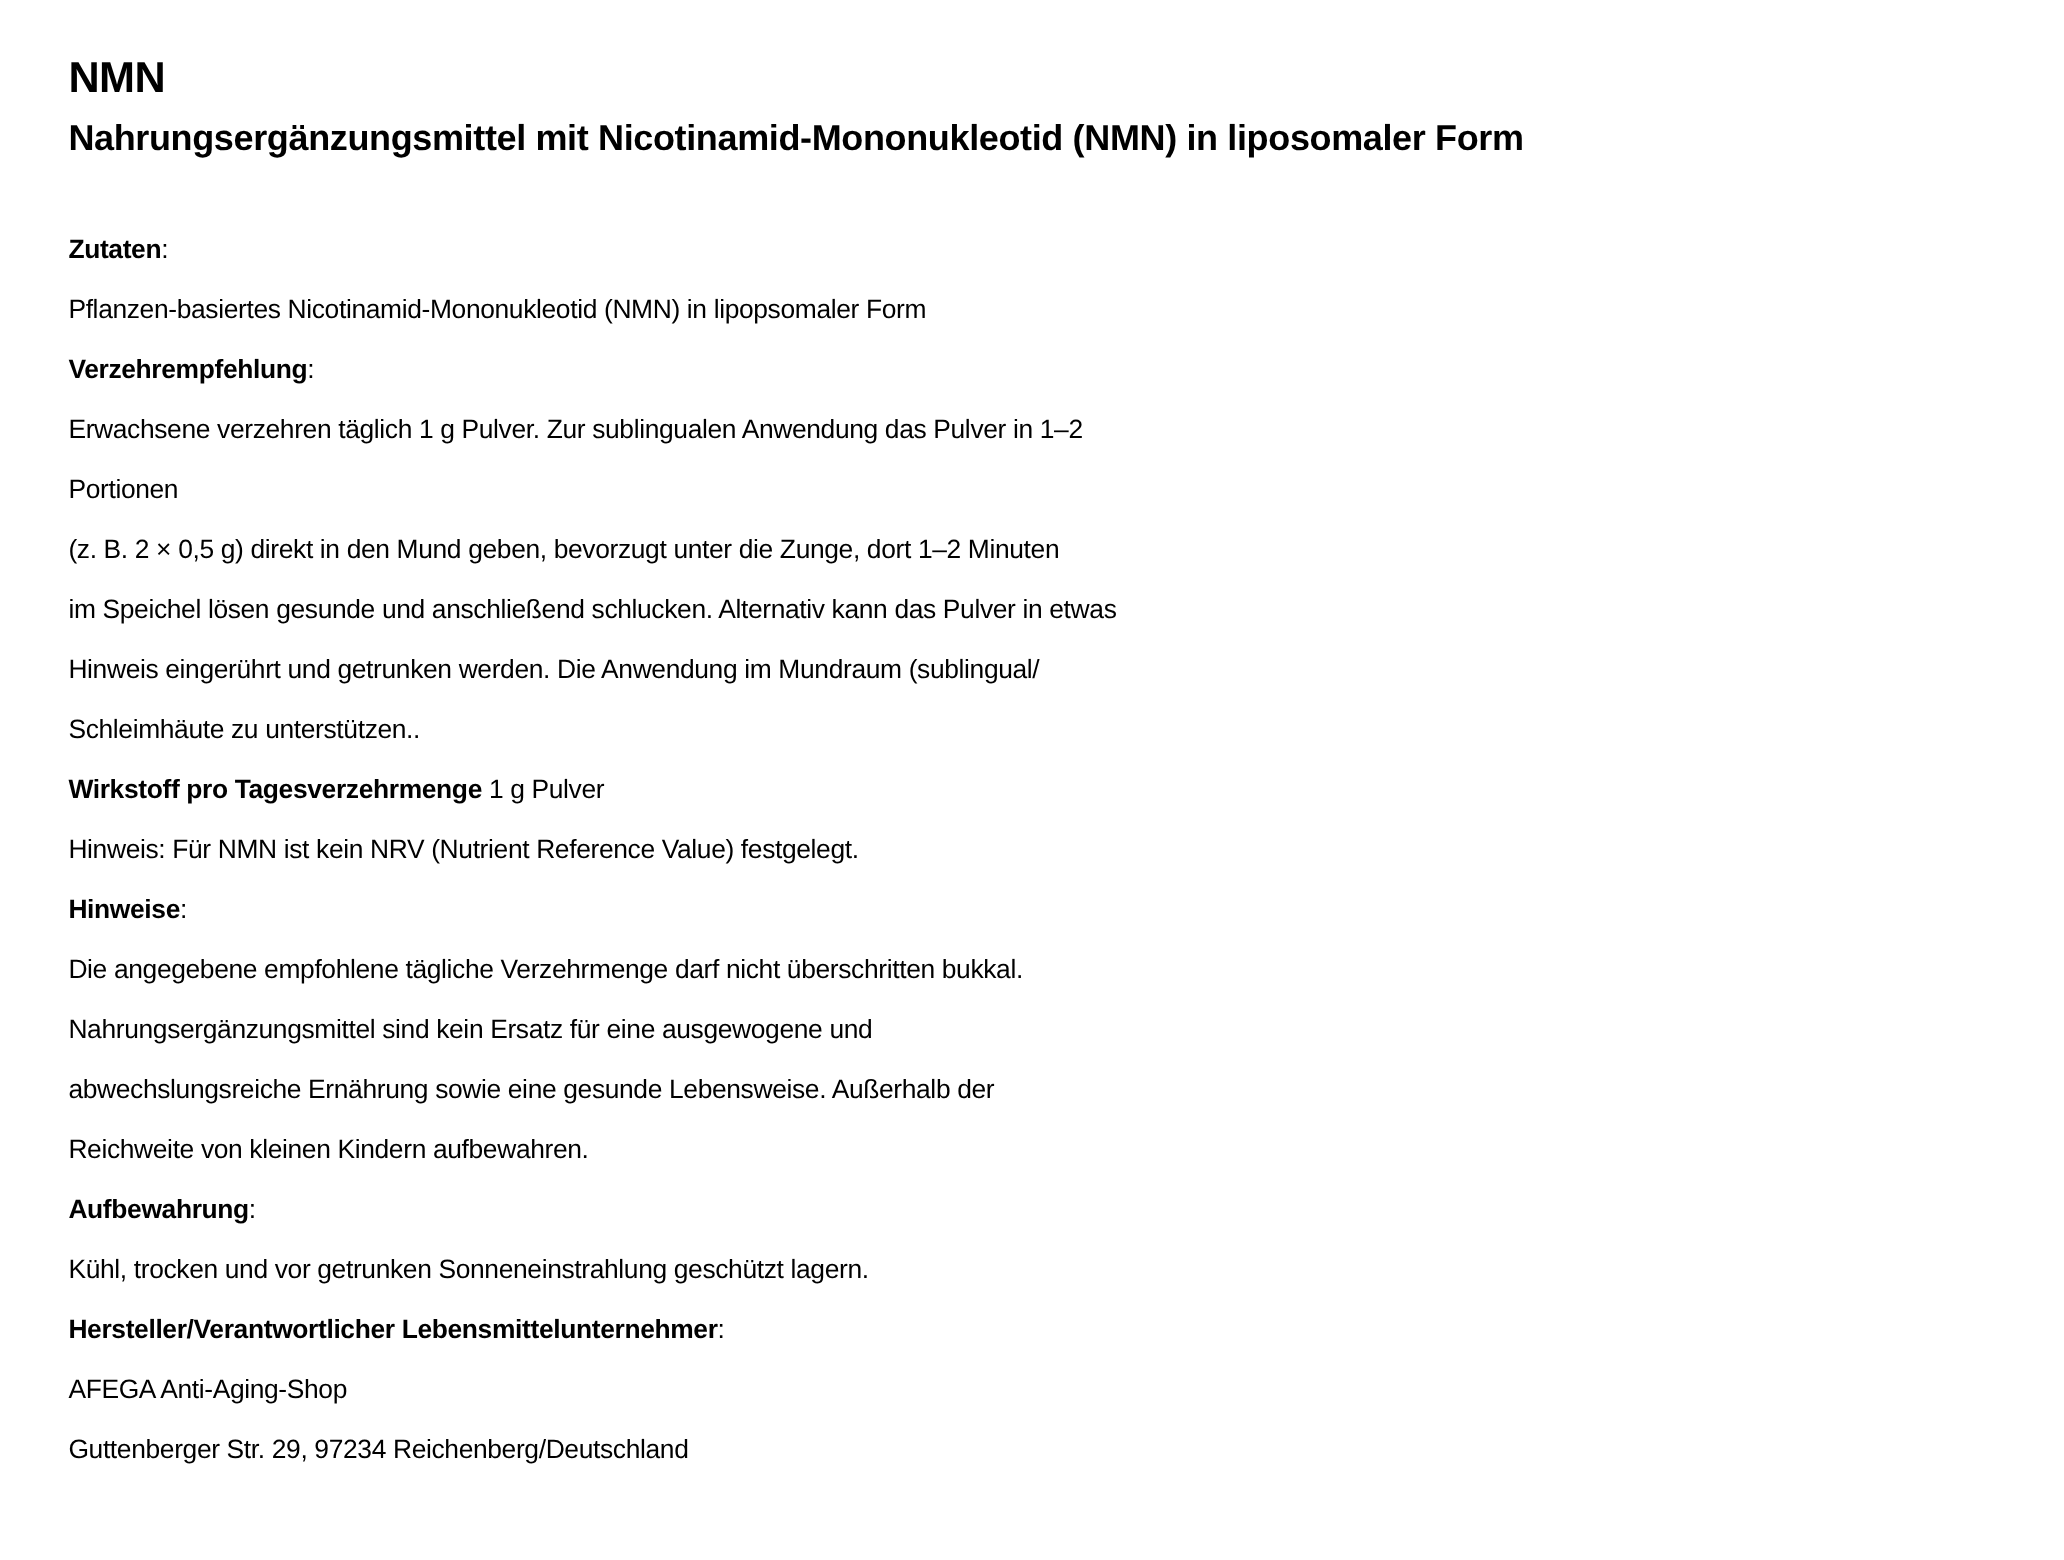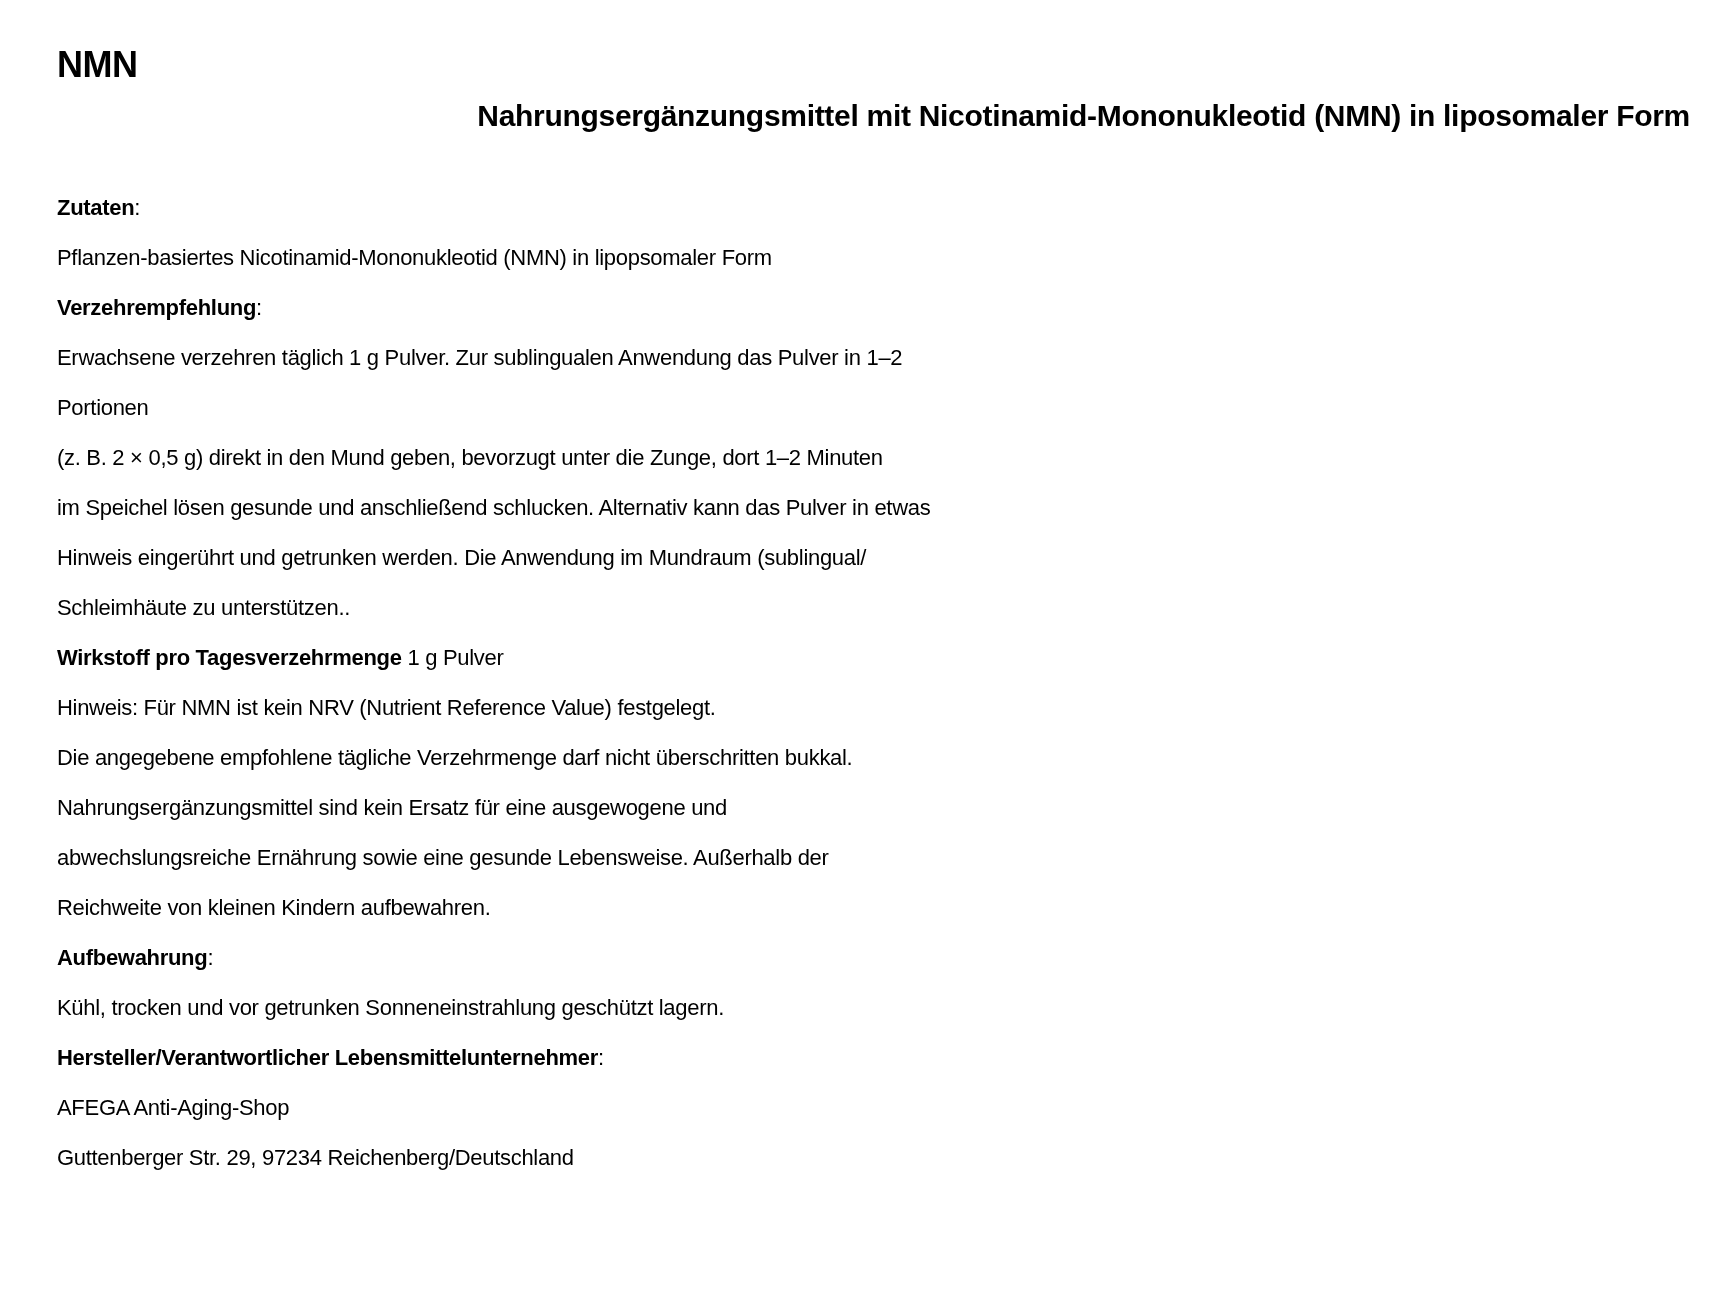--- a/index.html
+++ b/index.html
@@ -24,21 +24,20 @@
     font-weight: bold;
     letter-spacing: -0.5px;
   }
   p.subtitle {
     margin: 6px 0 0 0;
     font-size: 30px;
     line-height: 40px;
     font-weight: bold;
     letter-spacing: -0.3px;
     white-space: nowrap;
-    text-align: right;
   }
   .body-text {
     margin-top: 47px;
     font-size: 22px;
     line-height: 50px;
     letter-spacing: -0.3px;
   }
   .body-text p {
     margin: 0;
     white-space: nowrap;
@@ -65,20 +64,21 @@
     <p>Erwachsene verzehren täglich 1 g Pulver. Zur sublingualen Anwendung das Pulver in 1–2</p>
     <p>Portionen</p>
     <p>(z. B. 2 × 0,5 g) direkt in den Mund geben, bevorzugt unter die Zunge, dort 1–2 Minuten</p>
     <p>im Speichel lösen gesunde und anschließend schlucken. Alternativ kann das Pulver in etwas</p>
     <p>Hinweis eingerührt und getrunken werden. Die Anwendung im Mundraum (sublingual/</p>
     <p>Schleimhäute zu unterstützen..</p>
 
     <p><span class="b">Wirkstoff pro Tagesverzehrmenge</span><span> 1 g Pulver</span></p>
     <p>Hinweis: Für NMN ist kein NRV (Nutrient Reference Value) festgelegt.</p>
 
+    <p><span class="b">Hinweise</span><span>:</span></p>
     <p>Die angegebene empfohlene tägliche Verzehrmenge darf nicht überschritten bukkal.</p>
     <p>Nahrungsergänzungsmittel sind kein Ersatz für eine ausgewogene und</p>
     <p>abwechslungsreiche Ernährung sowie eine gesunde Lebensweise. Außerhalb der</p>
     <p>Reichweite von kleinen Kindern aufbewahren.</p>
 
     <p><span class="b">Aufbewahrung</span><span>:</span></p>
     <p>Kühl, trocken und vor getrunken Sonneneinstrahlung geschützt lagern.</p>
 
     <p><span class="b">Hersteller/Verantwortlicher Lebensmittelunternehmer</span><span>:</span></p>
     <p>AFEGA Anti-Aging-Shop</p>

